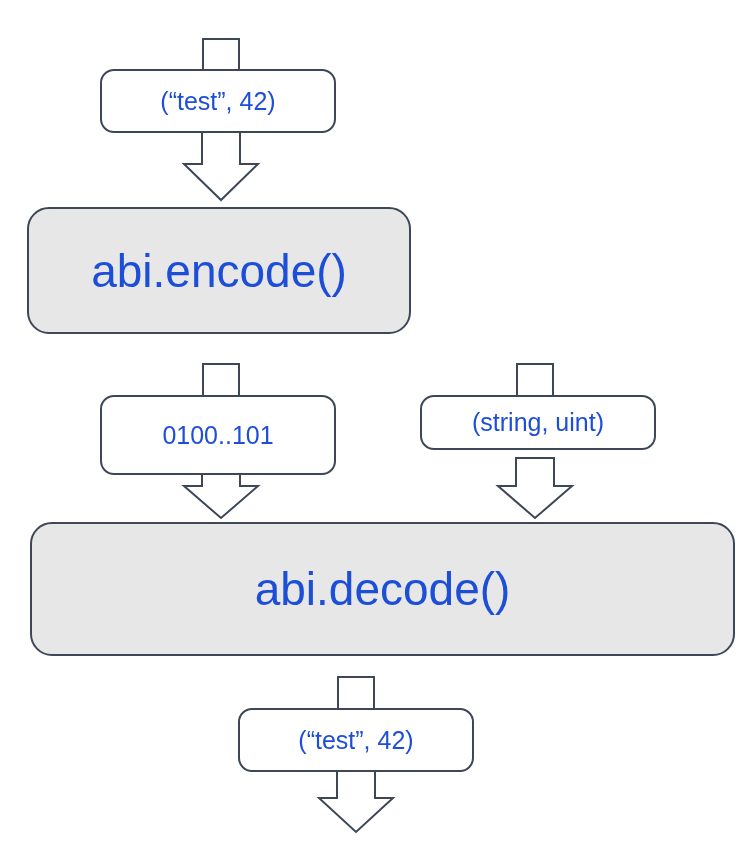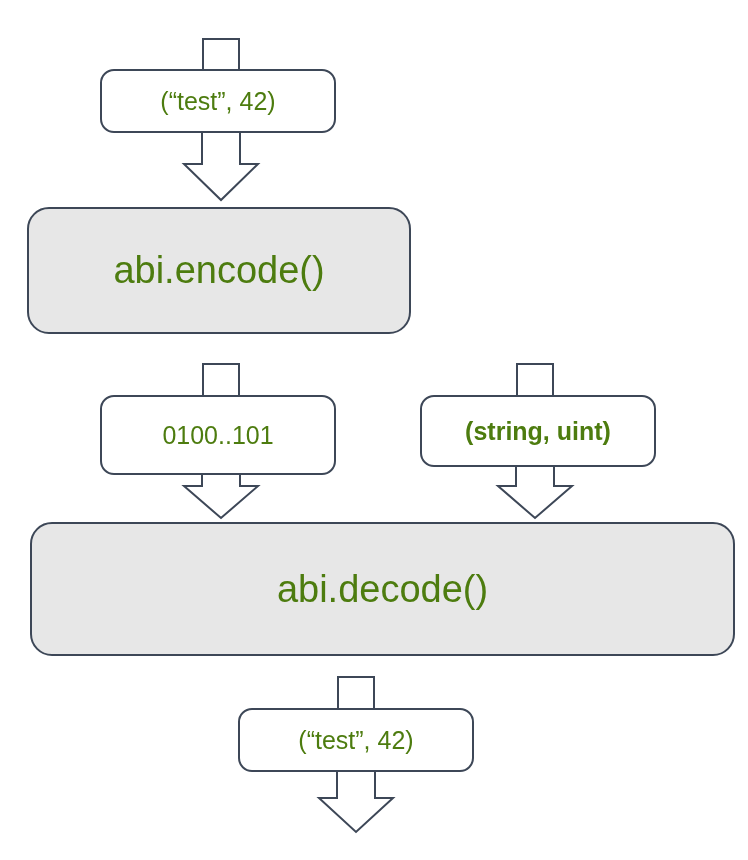--- a/index.html
+++ b/index.html
@@ -17,33 +17,33 @@
     background: #ffffff;
     overflow: hidden;
   }
   .node {
     position: absolute;
     box-sizing: border-box;
     display: flex;
     align-items: center;
     justify-content: center;
     border: 2px solid #3d4757;
-    color: #4d7c0f;
+    color: #1d4ed8;
     white-space: nowrap;
     z-index: 3;
   }
   .node.data-node {
     background: #ffffff;
     border-radius: 14px;
     font-size: 25px;
   }
   .node.process-node {
     background: #e7e7e7;
     border-radius: 22px;
-    font-size: 38px;
+    font-size: 46px;
     justify-content: center;
   }
   .arrow {
     position: absolute;
     z-index: 1;
   }
   .arrow svg {
     display: block;
     overflow: visible;
   }
@@ -96,21 +96,21 @@
   <div id="node-layer">
       <div class="node data-node" style="left: 100px; top: 69px; width: 236px; height: 64px;">
         <span>(“test”, 42)</span>
       </div>
       <div class="node process-node" style="left: 27px; top: 207px; width: 384px; height: 127px;">
         <span>abi.encode()</span>
       </div>
       <div class="node data-node" style="left: 100px; top: 395px; width: 236px; height: 80px;">
         <span>0100..101</span>
       </div>
-      <div class="node data-node" style="left: 420px; top: 395px; width: 236px; height: 72px; font-weight: bold;">
+      <div class="node data-node" style="left: 420px; top: 395px; width: 236px; height: 55px;">
         <span>(string, uint)</span>
       </div>
       <div class="node process-node" style="left: 30px; top: 522px; width: 705px; height: 134px;">
         <span>abi.decode()</span>
       </div>
       <div class="node data-node" style="left: 238px; top: 708px; width: 236px; height: 64px;">
         <span>(“test”, 42)</span>
       </div>
     </div>
 </div>

